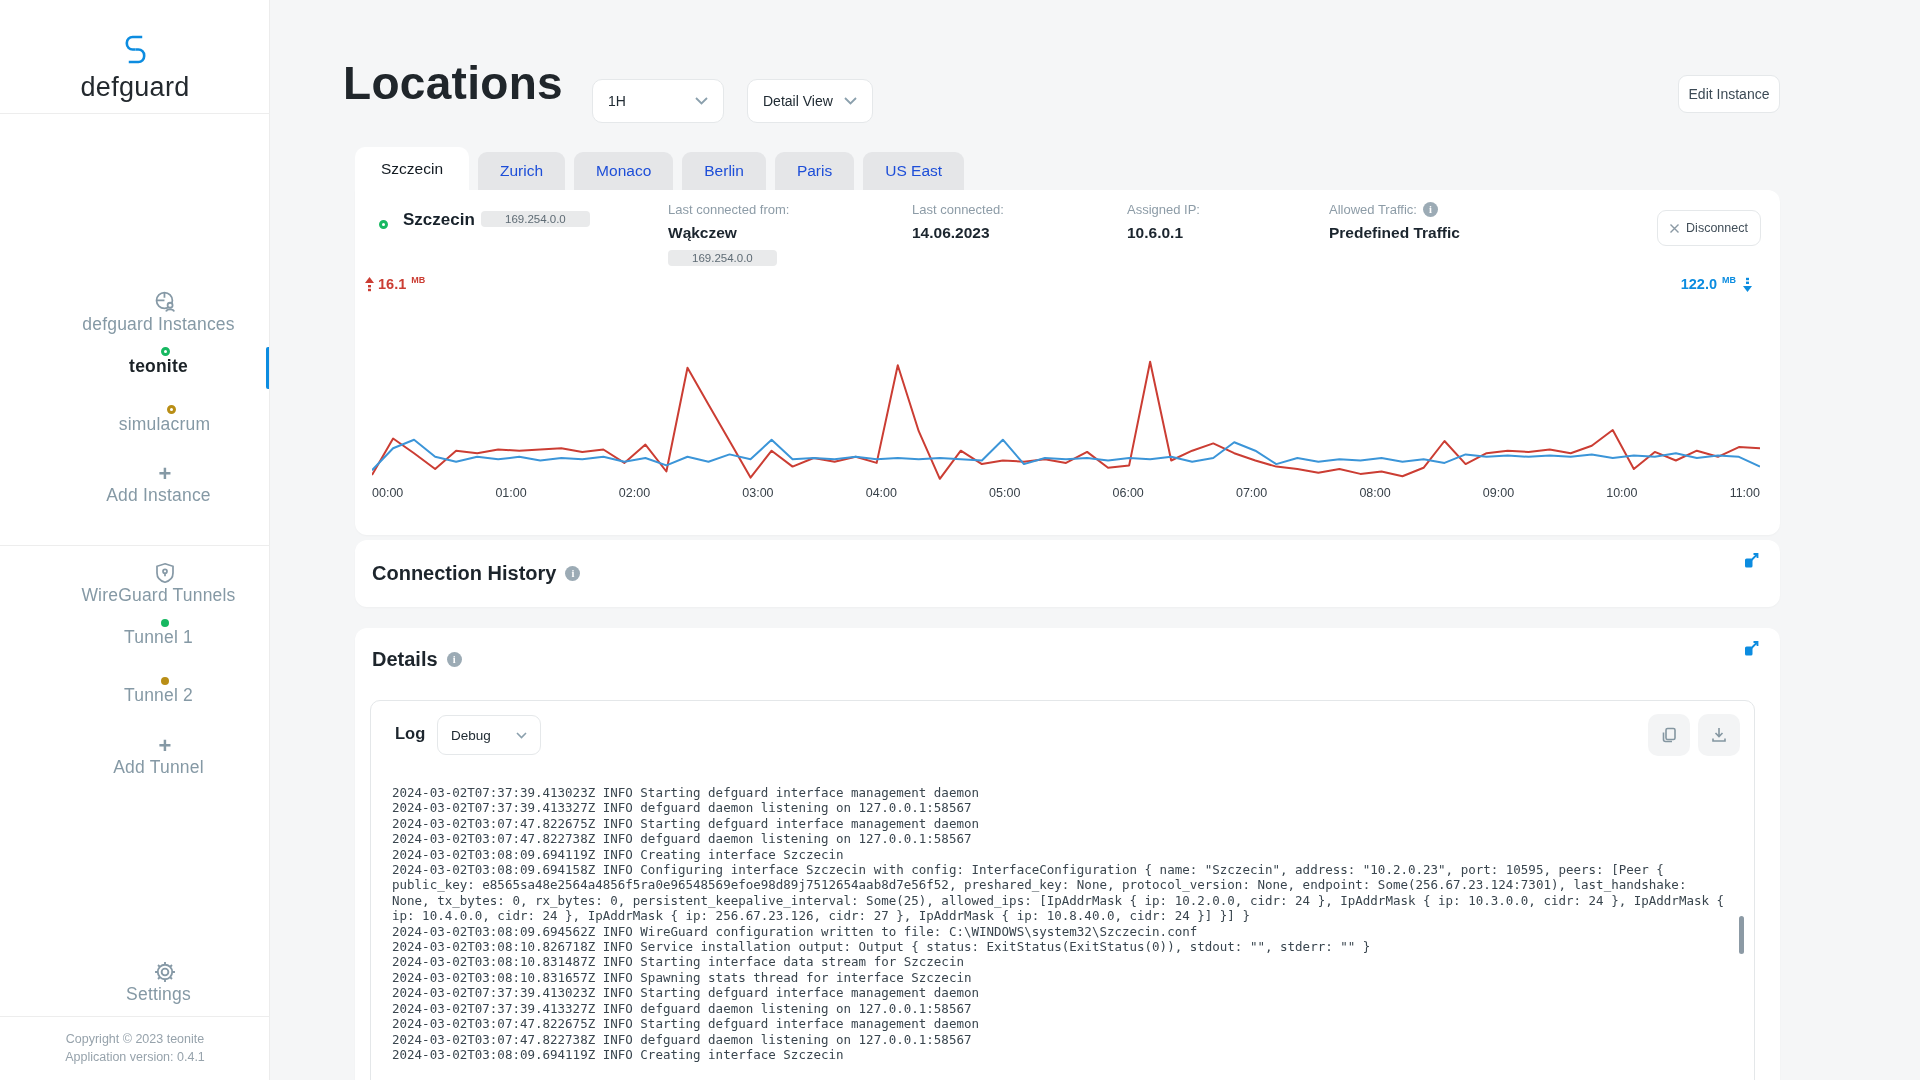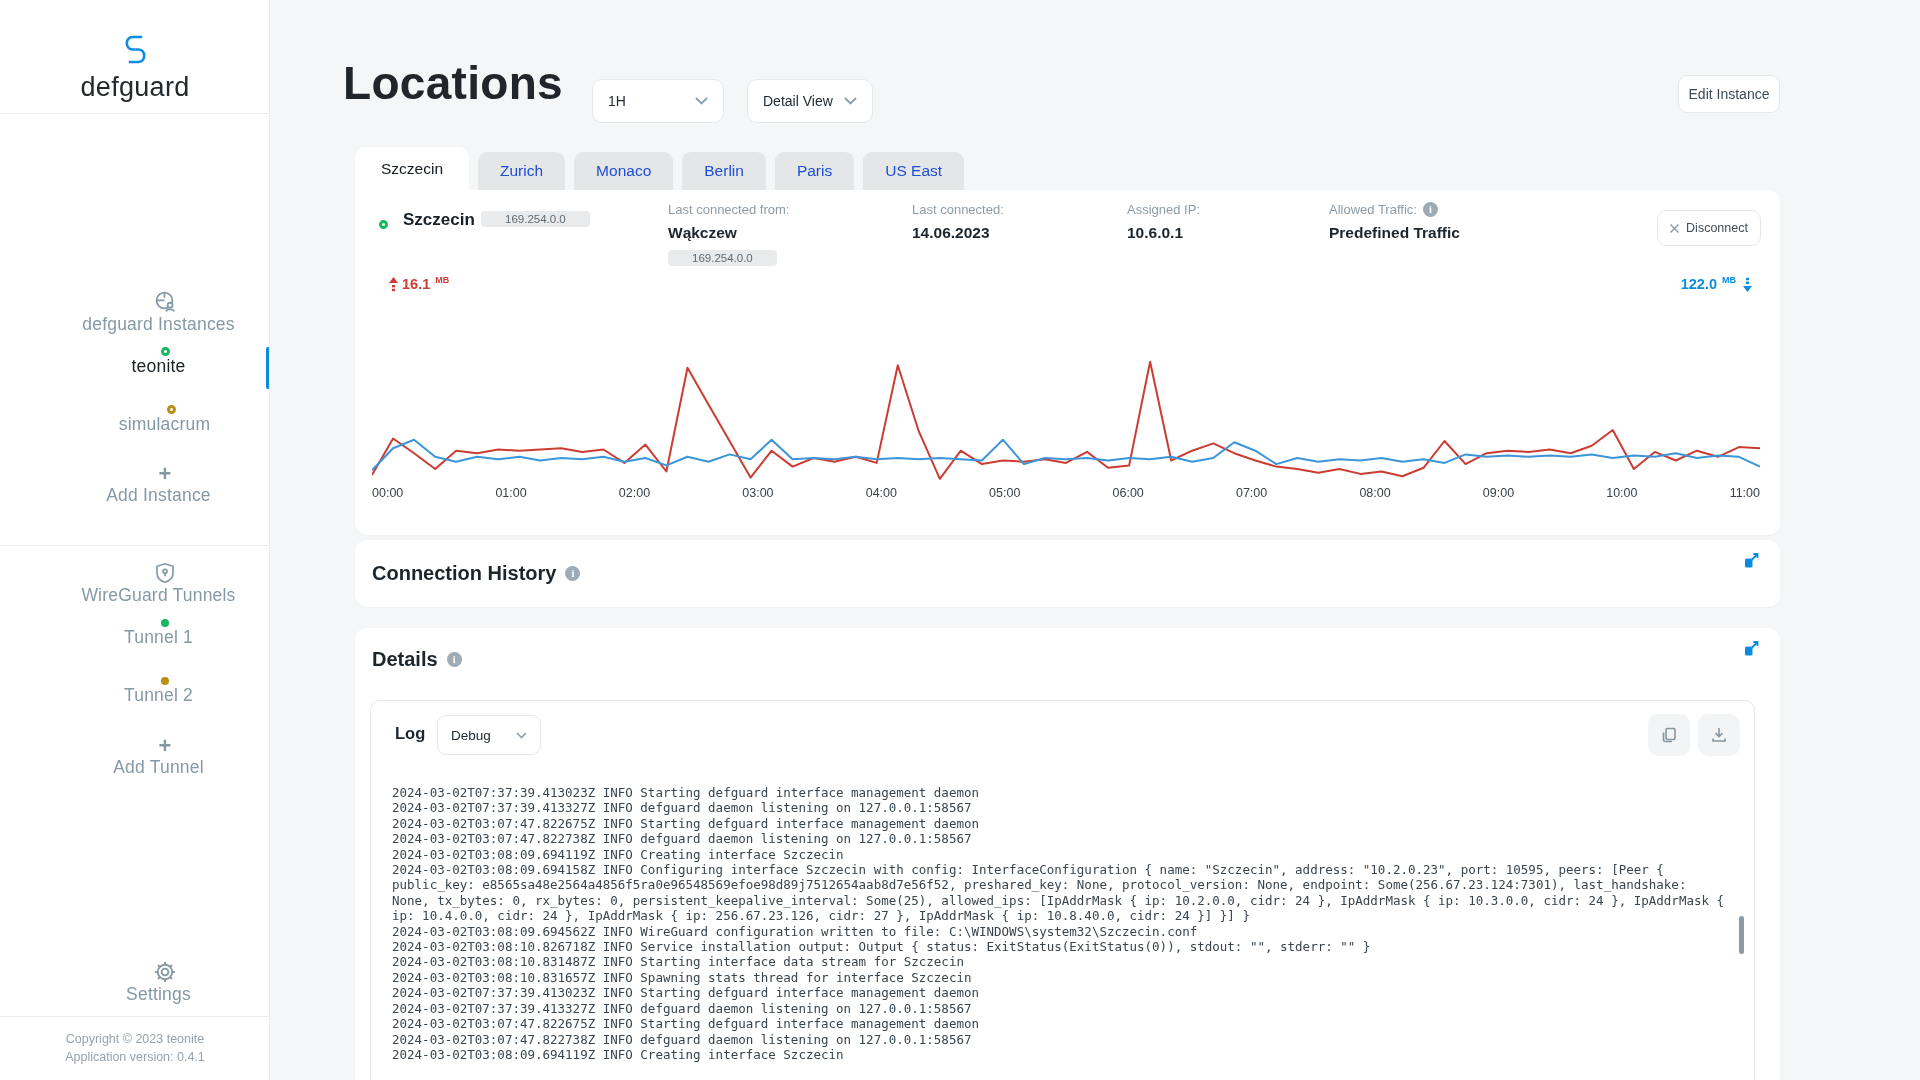--- a/index.html
+++ b/index.html
@@ -7,21 +7,21 @@
   body { font-family:"Liberation Sans",sans-serif; background:#f5f6f7; position:relative; color:#202a32; }
 
   
   .sidebar { position:absolute; left:0; top:0; width:270px; height:1080px; background:#fff; border-right:1px solid #ececec; }
   .brand { position:absolute; top:34px; left:0; width:270px; display:flex; justify-content:center; align-items:center; gap:7px;flex-direction:column; }
   .brand-text { font-size:27px; font-weight:500; color:#23292e; letter-spacing:.3px; }
   .sb-divider { position:absolute; left:0; width:270px; height:1px; background:#ededed; }
   .nav-item { position:absolute; left:16px; width:270px; height:42px; display:flex; align-items:center; cursor:pointer;flex-direction:column; }
   .nav-item .ico { width:30px; margin-left:28px; display:flex; justify-content:center; align-items:center; }
   .nav-item .lbl { margin-left:15px; font-size:17.5px; color:#8599a5; letter-spacing:.2px; }
-  .nav-item.active .lbl { color:#1b2227; font-weight:400;text-align:center; }
+  .nav-item.active .lbl { color:#1b2227; font-weight:700;text-align:center; }
   .active-bar { position:absolute; right:0; top:347px; width:3px; height:42px; background:#0c8ce0; border-radius:2px 0 0 2px; }
   .ring { display:inline-block; width:9px; height:9px; border-radius:50%; border:3px solid #17b861; }
   .ring.gold { border-color:#b98e16; }
   .dot { display:inline-block; width:8px; height:8px; border-radius:50%; background:#17b861; }
   .dot.gold { background:#b98e16; }
   .plus { font-size:22px; color:#8599a5; font-weight:700; line-height:1; }
   .sb-footer { position:absolute; top:1030px; left:0; width:270px; text-align:center; font-size:12.5px; color:#97a3ac; line-height:1.45; }
 
   
   .main { position:absolute; left:270px; top:0; width:1650px; height:1080px; }
@@ -47,21 +47,21 @@
   .loc-badge { position:absolute; left:126px; top:21px; }
   .col { position:absolute; top:12px; }
   .col-from { left:313px; } .col-last { left:557px; } .col-ip { left:772px; } .col-traffic { left:974px; }
   .col .klabel { font-size:13px; color:#8d9ca7; display:flex; align-items:center; gap:6px; }
   .col .kvalue { margin-top:7px; font-size:15.5px; font-weight:600; color:#1b252e; }
   .col .kbadge { margin-top:6px; }
   .disconnect-btn { position:absolute; left:1302px; top:20px; width:104px; height:36px; background:#fff; border:1px solid #e5e8ea; border-radius:9px; display:flex; align-items:center; justify-content:center; gap:7px; cursor:pointer; font-size:12.5px; color:#414e58; }
   .info { display:inline-flex; width:15px; height:15px; border-radius:50%; background:#9cabb5; align-items:center; justify-content:center; flex:0 0 auto; cursor:pointer; }
   .info::after { content:'i'; color:#fff; font-size:10.5px; font-weight:700; font-family:"Liberation Serif",serif; }
   .stat { position:absolute; top:86px; font-size:14.5px; font-weight:700; display:flex; align-items:center; gap:4px; }
-  .stat-up { left:34px; color:#cb3d33; }
+  .stat-up { left:10px; color:#cb3d33; }
   .stat-down { right:28px; color:#0b8ce0; }
   .stat .unit { font-size:9px; margin-left:1px; transform:translateY(-4px); }
   .chart-wrap { position:absolute; left:17px; top:168px; width:1388px; height:122px; }
   .chart-wrap svg { width:100%; height:100%; display:block; }
   .ticks { position:absolute; left:17px; top:296px; width:1388px; display:flex; justify-content:space-between; }
   .tick { font-size:12.5px; color:#39424a; }
 
   
   .sec-title { position:absolute; left:17px; display:flex; align-items:center; gap:9px; font-size:20px; font-weight:700; color:#1d252c; }
   .title-ch { top:0; height:67px; }

